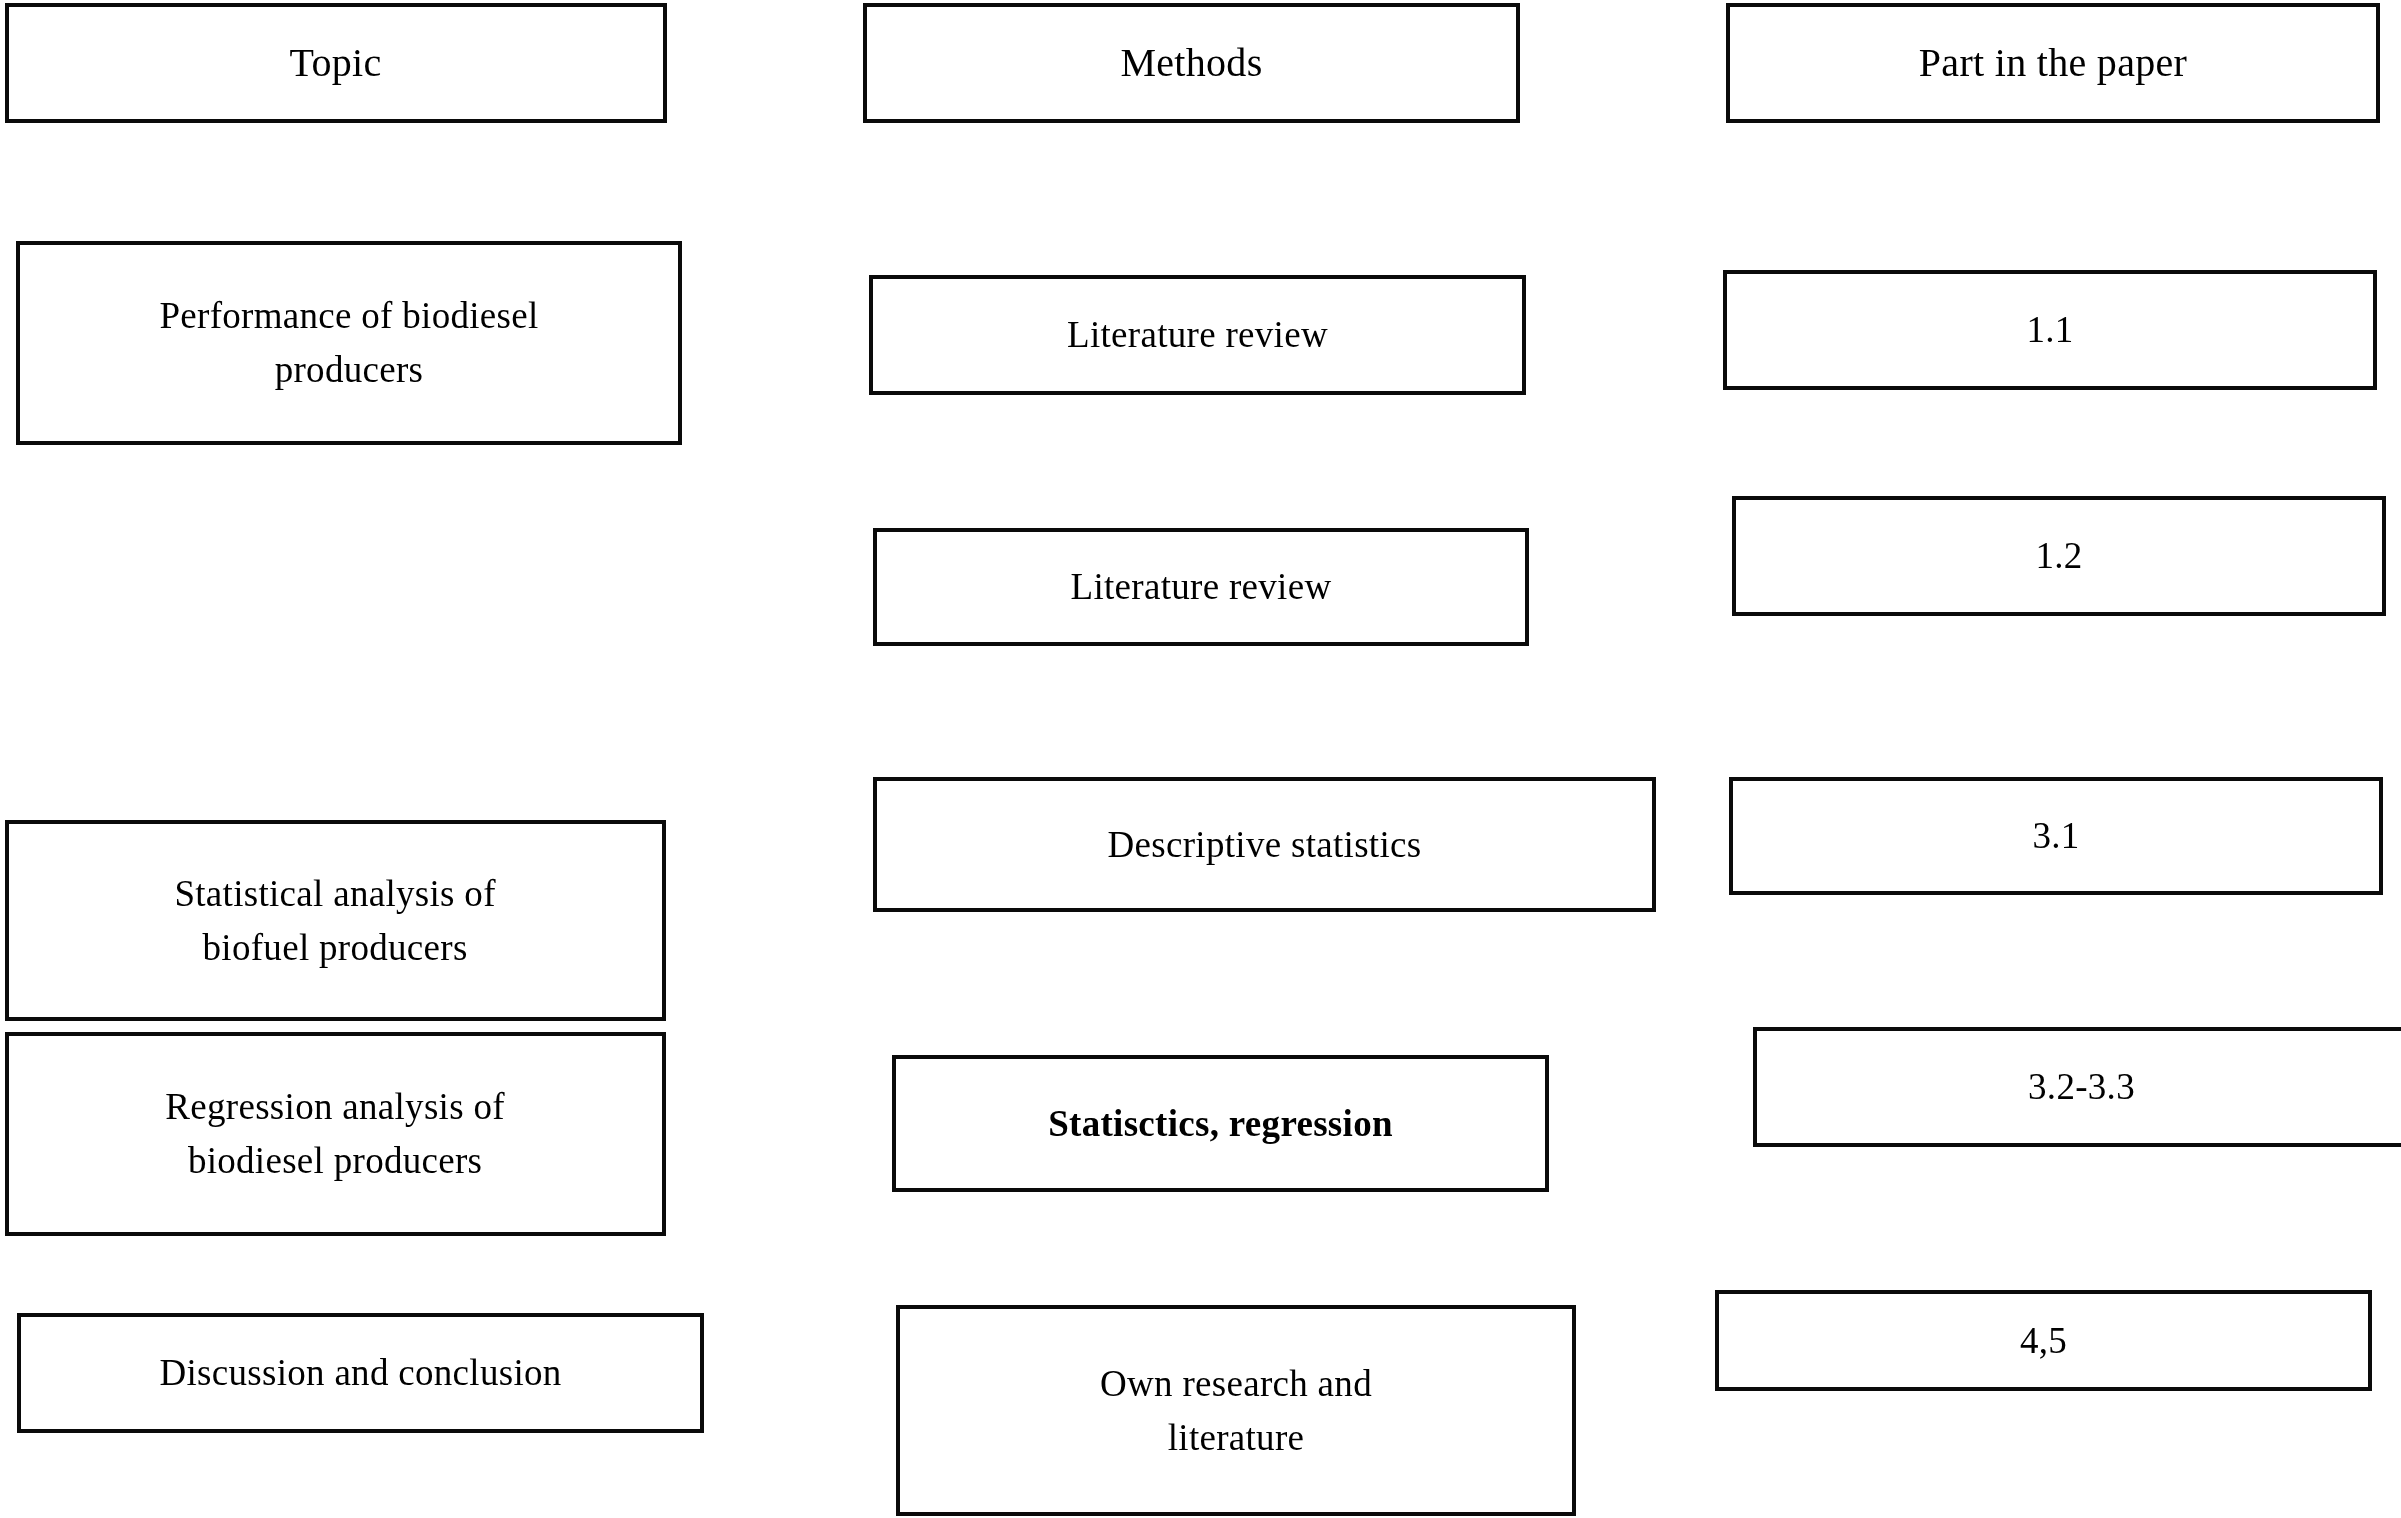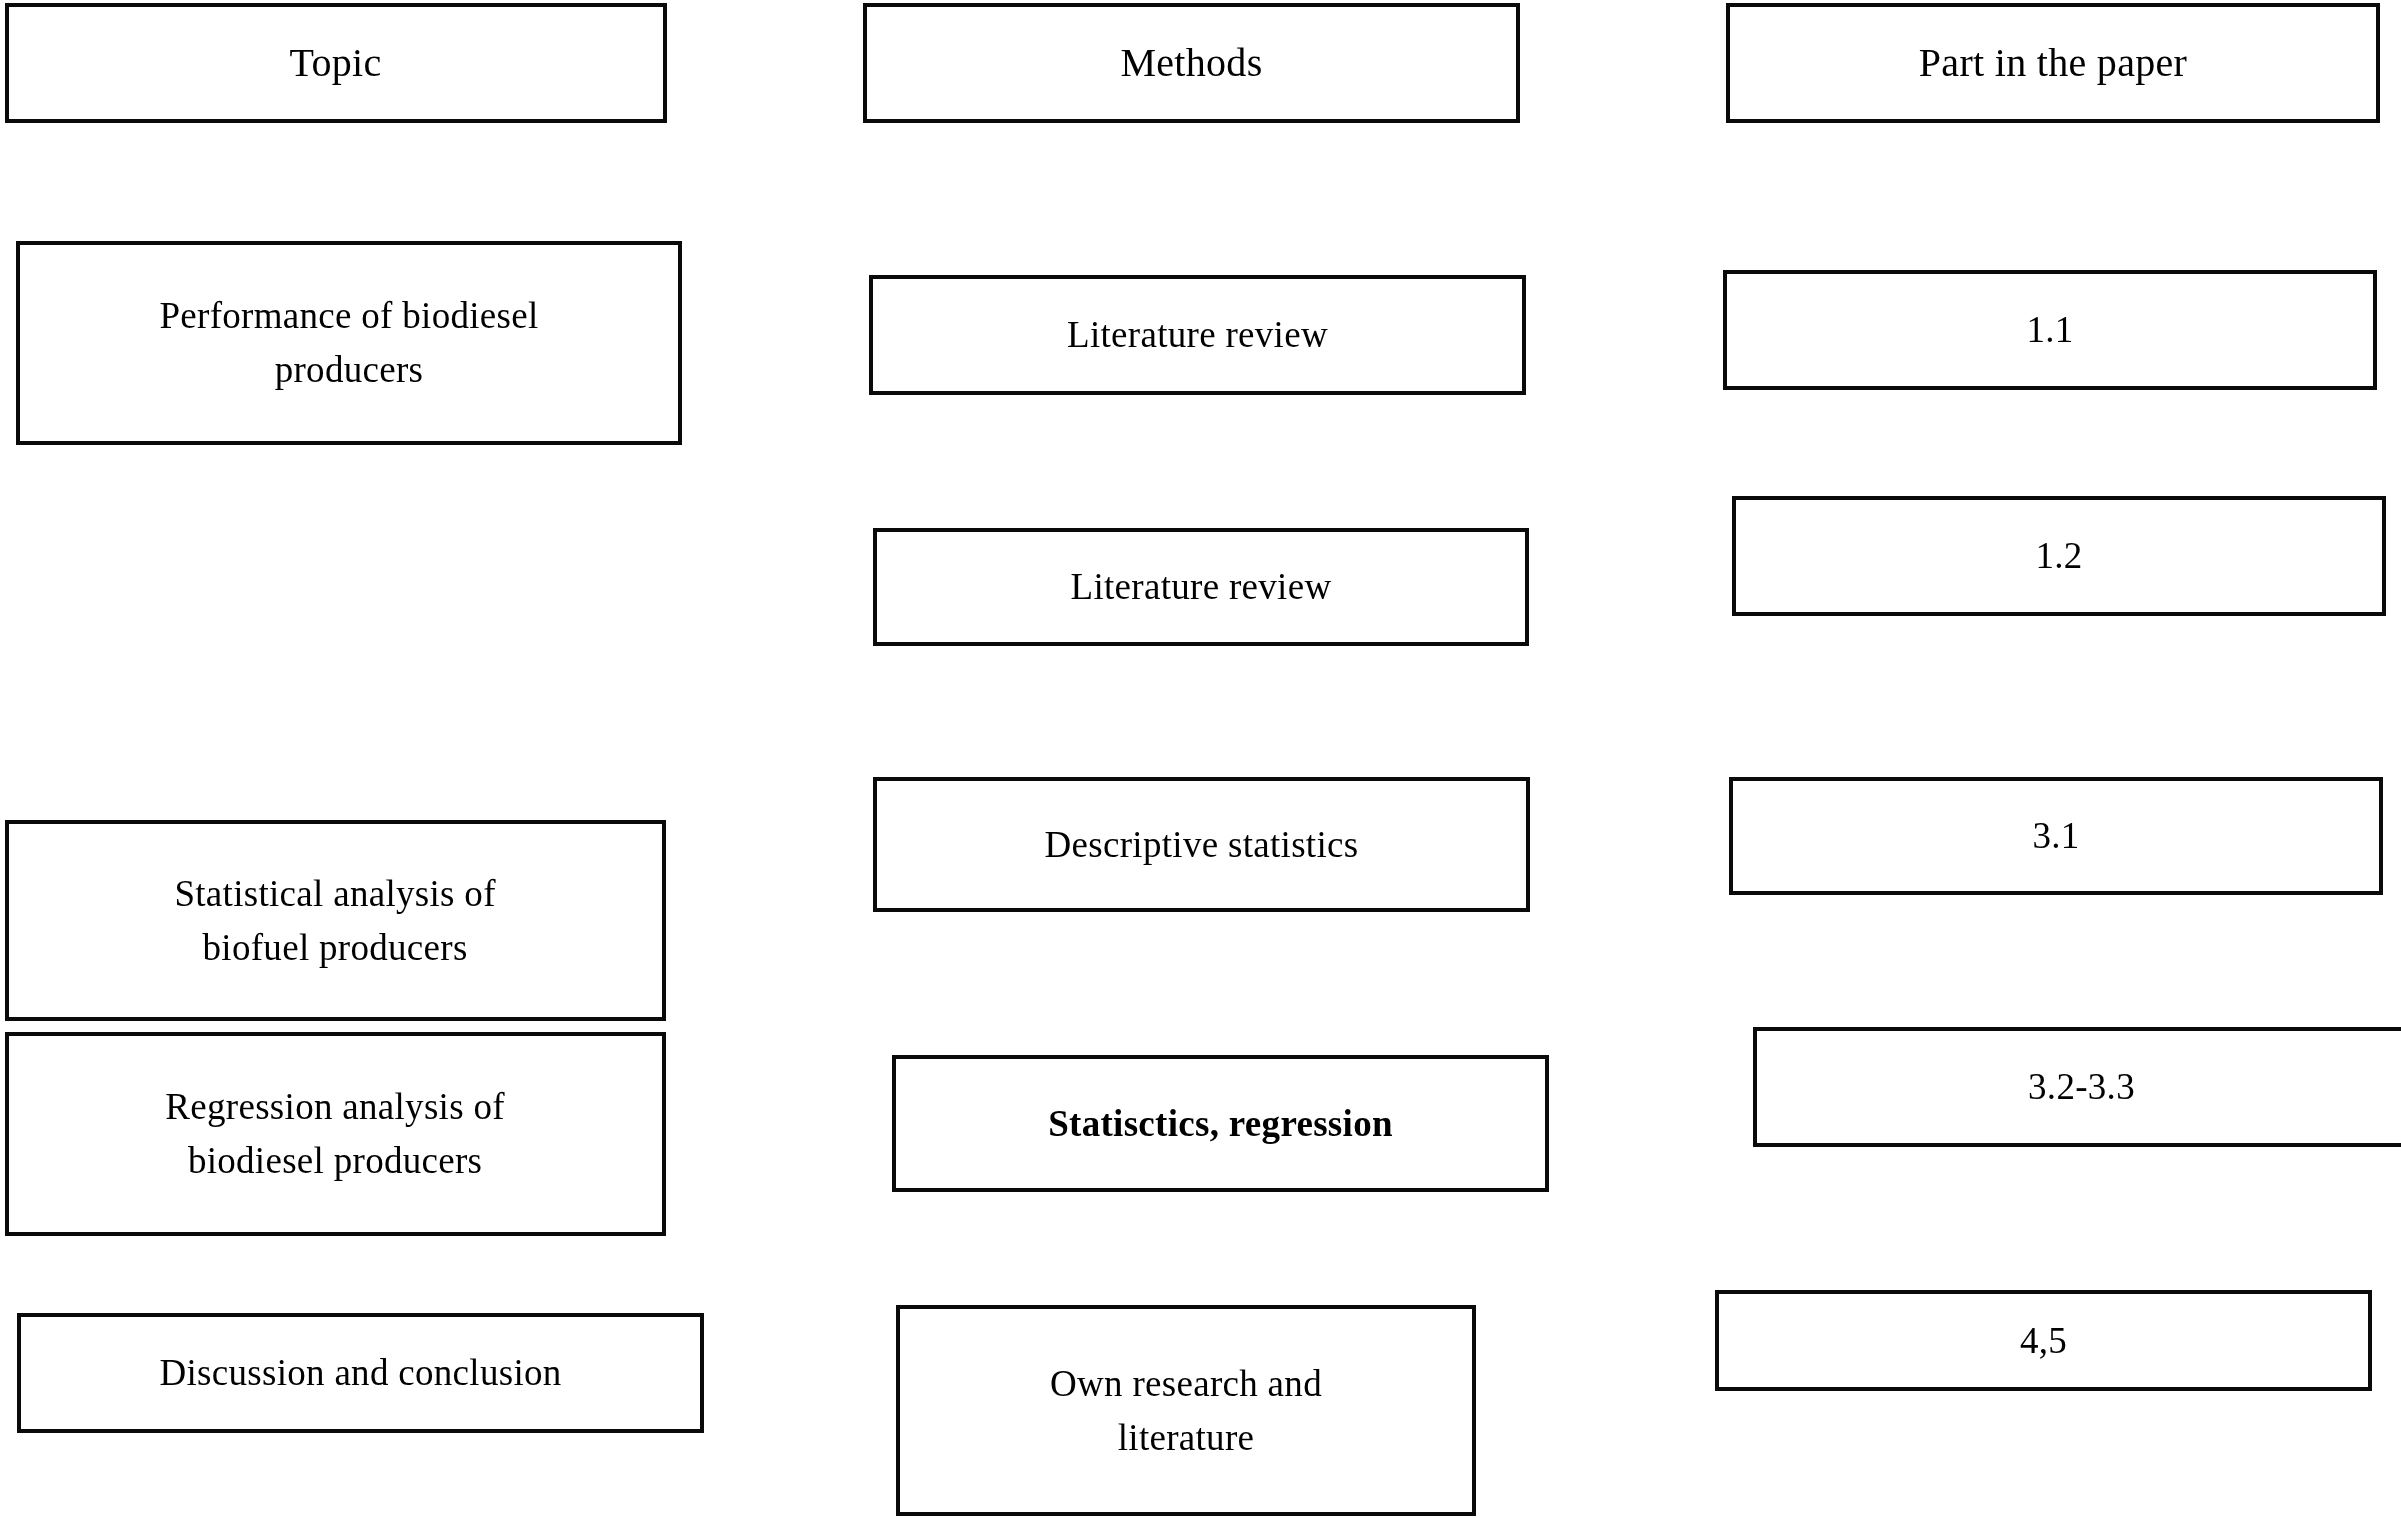--- a/index.html
+++ b/index.html
@@ -58,32 +58,32 @@
   <div class="flow-box" style="left:1723px; top:270px; width:654px; height:120px;">1.1</div>
 
 
   <div class="flow-box" style="left:873px; top:528px; width:656px; height:118px;">Literature review</div>
 
   <div class="flow-box" style="left:1732px; top:496px; width:654px; height:120px;">1.2</div>
 
   <div class="flow-box two-line" style="left:4.6px; top:820px; width:661px; height:201px;">Statistical analysis of
 biofuel producers</div>
 
-  <div class="flow-box" style="left:873px; top:777px; width:657px; height:135px;">Descriptive statistics</div>
+  <div class="flow-box" style="left:873px; top:777px; width:783px; height:135px;">Descriptive statistics</div>
 
   <div class="flow-box" style="left:1729px; top:777px; width:654px; height:118px;">3.1</div>
 
   <div class="flow-box two-line" style="left:4.6px; top:1032px; width:661px; height:204px;">Regression analysis of
 biodiesel producers</div>
 
   <div class="flow-box" style="left:892px; top:1055px; width:657px; height:137px;font-weight:bold;">Statisctics, regression</div>
 
   <div class="flow-box" style="left:1718px; top:1027px; width:657px; height:120px;margin-left:35px;">3.2-3.3</div>
 
   <div class="flow-box" style="left:17px; top:1313px; width:687px; height:120px;">Discussion and conclusion</div>
 
-  <div class="flow-box two-line" style="left:896px; top:1305px; width:580px; height:211px;">Own research and
+  <div class="flow-box two-line" style="left:896px; top:1305px; width:680px; height:211px;">Own research and
 literature</div>
 
   <div class="flow-box" style="left:1715px; top:1290px; width:657px; height:101px;">4,5</div>
 
 </div>
 
 
 </body></html>

